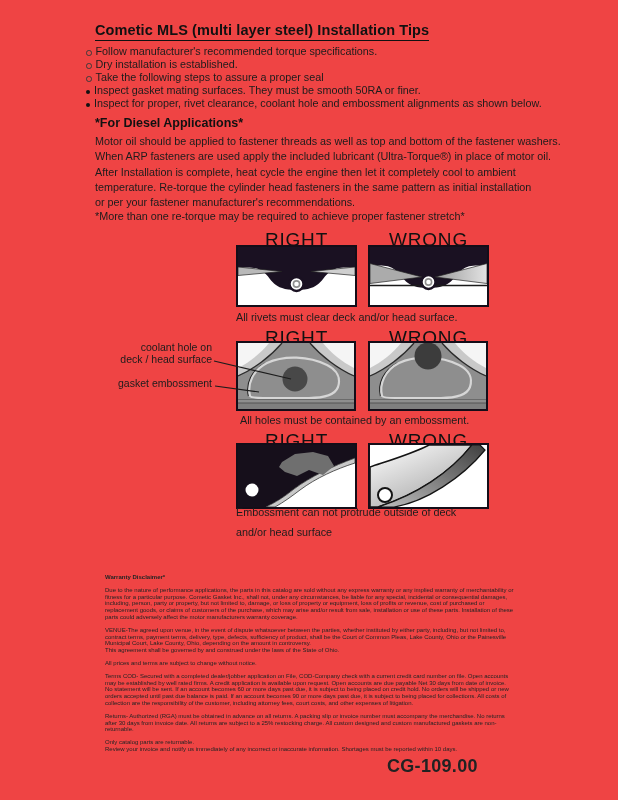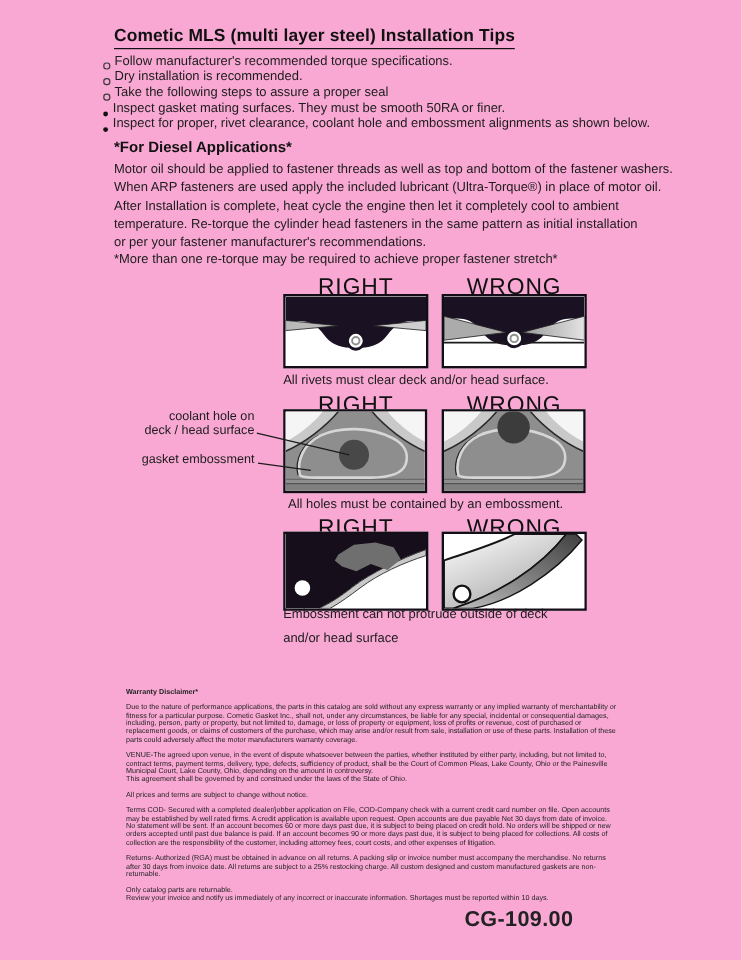--- a/index.html
+++ b/index.html
@@ -1,30 +1,30 @@
 <!DOCTYPE html>
 <html><head>
 <meta charset="utf-8">
 <style>
   html,body{margin:0;padding:0;}
   body{
     width:618px;height:800px;background:#ffffff;
     font-family:"Liberation Sans", sans-serif;color:#1c1c1c;
     -webkit-font-smoothing:antialiased;
   }
-  .page{position:relative;width:618px;height:800px;background:#f9a8d4;overflow:hidden;}
+  .page{position:relative;width:618px;height:800px;background:#ef4444;overflow:hidden;}
 
   .title{
     position:absolute;left:95px;top:22px;margin:0;
     font-size:14.5px;font-weight:bold;color:#111;
     border-bottom:1.6px solid #111;padding-bottom:2px;letter-spacing:0.1px;
     display:inline-block;
   }
   .bullets{position:absolute;left:86px;top:45px;font-size:10.8px;line-height:12.9px;color:#1c1c1c;}
-  .b{display:flex;align-items:flex-end;}
+  .b{display:flex;align-items:center;}
   .b .txt{white-space:nowrap;}
   .ob{flex:0 0 auto;width:3.5px;height:3.5px;border:1px solid #3a3a3a;border-radius:50%;margin:3.5px 4px 0 0;}
   .fb{flex:0 0 auto;width:4px;height:4px;background:#111;border-radius:50%;margin:3.5px 4px 0 0;}
   .sub{}
 
   .diesel-h{position:absolute;left:95px;top:116px;margin:0;font-size:12.5px;font-weight:bold;color:#111;}
   .bodyp{position:absolute;left:95px;margin:0;font-size:10.8px;line-height:14.8px;white-space:pre-line;color:#1c1c1c;}
   .p1{top:134px;}
   .p2{top:165px;}
   .note{top:209px;}
@@ -65,21 +65,21 @@
 
   <h1 class="title">Cometic MLS (multi layer steel) Installation Tips</h1>
 
   <div class="bullets">
     <div class="b">
         <span class="ob"></span>
         <span class="txt">Follow manufacturer's recommended torque specifications.</span>
       </div>
     <div class="b">
         <span class="ob"></span>
-        <span class="txt">Dry installation is recommended.</span>
+        <span class="txt">Dry installation is established.</span>
       </div>
     <div class="b">
         <span class="ob"></span>
         <span class="txt">Take the following steps to assure a proper seal</span>
       </div>
     <div class="b sub">
         <span class="fb"></span>
         <span class="txt">Inspect gasket mating surfaces.  They must be smooth 50RA or finer.</span>
       </div>
     <div class="b sub">

